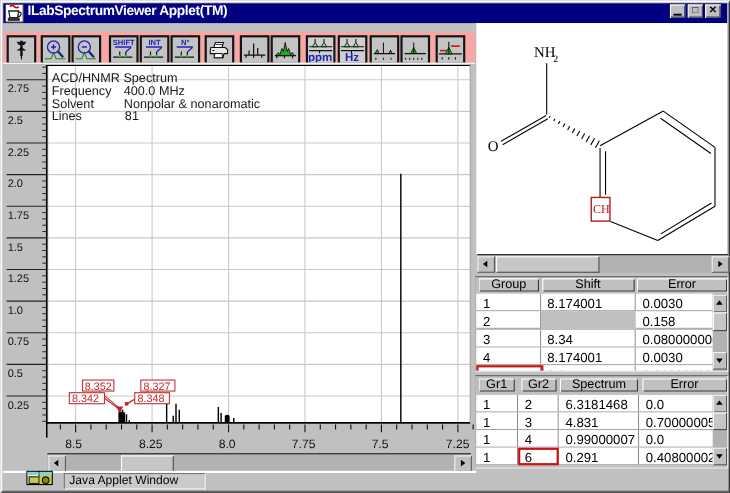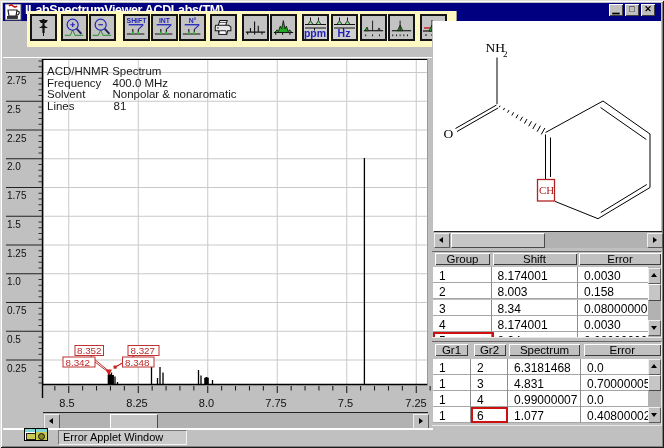--- a/index.html
+++ b/index.html
@@ -34,25 +34,25 @@
 <body>
 <div class="abs" id="frame"></div>
 <div class="abs" id="titlebar"></div>
 <svg class="abs" style="left:5px;top:4px" width="17" height="17" viewBox="0 0 17 17">
   <rect x="0" y="0" width="16" height="16" fill="#fff" stroke="#555" stroke-width="1"></rect>
   <path d="M4 2 q2 -2 4 0 q2 2 4 0" fill="none" stroke="#c00" stroke-width="1.4"></path>
   <path d="M3 6 h9 l-1 6 h-7 z" fill="#fff" stroke="#222" stroke-width="1.2"></path>
   <path d="M12 7 q3 0 2 2.5 q-0.8 2 -3 1.5" fill="none" stroke="#222" stroke-width="1.2"></path>
   <rect x="2.5" y="12.5" width="10" height="2" fill="#334" stroke="#222" stroke-width="0.8"></rect>
 </svg>
-<div class="abs" id="title">ILabSpectrumViewer ACDLabs(TM)</div>
+<div class="abs" id="title">ILabSpectrumViewer Applet(TM)</div>
 <div class="abs wbtn" style="left:609px">▁</div>
 <div class="abs wbtn" style="left:625px">□</div>
 <div class="abs wbtn" style="left:641px">✕</div>
-<div class="abs" style="left:3px;top:11px;width:429px;height:36px;background:#fef9c3;border-right:1px solid #9a9a9a;margin-left:24px;">
+<div class="abs" style="left:3px;top:29px;width:429px;height:36px;background:#fca5a5;border-right:1px solid #9a9a9a;">
  <div class="abs tbtn pressed" style="left:3px">
   <svg width="23" height="23" viewBox="0 0 23 23">
         <g fill="#111">
    <rect x="10.4" y="3" width="2.2" height="14"></rect>
    <path d="M7 4 h9 l-2 3 h-5 z"></path>
           <path d="M7 12 l4.5 -3 l4.5 3 z"></path>
    <rect x="11" y="16" width="1" height="4"></rect>
         </g>
       </svg>
  </div>
@@ -190,21 +190,20 @@
     </div>
 </div>
 <div class="abs tblwrap" style="left:431px;top:251px;width:229px;height:85px;">
  <div class="hbtn" style="left:3px;width:55px;">Group</div>
  <div class="hbtn" style="left:60.5px;width:84px;">Shift</div>
  <div class="hbtn" style="left:147px;width:82px;">Error</div>
  <div class="cell" style="left:1px;top:15px;width:58.5px;">1</div>
  <div class="cell" style="left:59.5px;top:15px;width:86.5px;">8.174001</div>
  <div class="cell" style="left:146px;top:15px;width:70px;border-right:none;">0.0030</div>
  <div class="cell" style="left:1px;top:31.25px;width:58.5px;">2</div>
- <div class="cell" style="left:59.5px;top:31.25px;width:86.5px;">8.003</div>
  <div class="cell" style="left:146px;top:31.25px;width:70px;border-right:none;">0.158</div>
  <div class="cell" style="left:1px;top:47.5px;width:58.5px;">3</div>
  <div class="cell" style="left:59.5px;top:47.5px;width:86.5px;">8.34</div>
  <div class="cell" style="left:146px;top:47.5px;width:70px;border-right:none;">0.0800000000</div>
  <div class="cell" style="left:1px;top:63.75px;width:58.5px;">4</div>
  <div class="cell" style="left:59.5px;top:63.75px;width:86.5px;">8.174001</div>
  <div class="cell" style="left:146px;top:63.75px;width:70px;border-right:none;">0.0030</div>
  <div class="cell" style="left:1px;top:80px;width:58.5px;">5</div>
  <div class="cell" style="left:59.5px;top:80px;width:86.5px;">8.34</div>
  <div class="cell" style="left:146px;top:80px;width:70px;border-right:none;">0.0800000000</div>
@@ -231,21 +230,21 @@
  <div class="cell" style="left:1px;top:33px;width:38px;">1</div>
  <div class="cell" style="left:39px;top:33px;width:37px;">3</div>
  <div class="cell" style="left:76px;top:33px;width:73px;">4.831</div>
  <div class="cell" style="left:149px;top:33px;width:67px;border-right:none;">0.70000005</div>
  <div class="cell" style="left:1px;top:49px;width:38px;">1</div>
  <div class="cell" style="left:39px;top:49px;width:37px;">4</div>
  <div class="cell" style="left:76px;top:49px;width:73px;">0.99000007</div>
  <div class="cell" style="left:149px;top:49px;width:67px;border-right:none;">0.0</div>
  <div class="cell" style="left:1px;top:65px;width:38px;">1</div>
  <div class="cell" style="left:39px;top:65px;width:37px;">6</div>
- <div class="cell" style="left:76px;top:65px;width:73px;">1.077</div>
+ <div class="cell" style="left:76px;top:65px;width:73px;">0.291</div>
  <div class="cell" style="left:149px;top:65px;width:67px;border-right:none;">0.40800002</div>
  <div class="abs" style="left:39px;top:64.5px;width:33px;height:12.5px;border:2px solid #cc1111;"></div>
  <div class="abs sb" style="left:216px;top:17px;width:13px;height:64px;">
   <div class="sbtn" style="left:0px;top:0px;width:11px;height:14px;">
    <div class="arrow" style="left:2px;top:4px;border-left:3.5px solid transparent;border-right:3.5px solid transparent;border-bottom:4px solid #000;"></div>
       </div>
   <div class="sthumb" style="left:0px;top:16px;width:11px;height:14px;"></div>
   <div class="sbtn" style="left:0px;top:48px;width:11px;height:14px;">
    <div class="arrow" style="left:2px;top:5px;border-left:3.5px solid transparent;border-right:3.5px solid transparent;border-top:4px solid #000;"></div>
       </div>
@@ -351,13 +350,13 @@
 </div>
 <div class="abs" style="left:3px;top:428px;width:430px;height:2px;background:#fff;"></div>
 <div class="abs" style="left:24px;top:428px;width:24px;height:13px;background:#000;">
  <div class="abs" style="left:1px;top:1px;width:10px;height:11px;background:#fff;"></div>
  <div class="abs" style="left:1px;top:1px;width:10px;height:3px;background:#7fd4d4;"></div>
  <div class="abs" style="left:2px;top:5px;width:8px;height:5px;background:#caca50;border:1px solid #222;"></div>
  <div class="abs" style="left:12px;top:1px;width:11px;height:11px;background:#caca50;"></div>
  <div class="abs" style="left:12px;top:1px;width:11px;height:3px;background:#7fd4d4;"></div>
  <div class="abs" style="left:14px;top:5px;width:5px;height:5px;background:#888822;border:1px solid #111;border-radius:50%;"></div>
 </div>
-<div class="abs" style="left:58px;top:430px;width:123px;height:13px;background:#cacaca;border:1px solid #777;border-right-color:#f2f2f2;border-bottom-color:#f2f2f2;font-size:11px;color:#000;padding:0 0 0 4px;line-height:13px;">Error Applet Window</div>
+<div class="abs" style="left:58px;top:430px;width:123px;height:13px;background:#cacaca;border:1px solid #777;border-right-color:#f2f2f2;border-bottom-color:#f2f2f2;font-size:11px;color:#000;padding:0 0 0 4px;line-height:13px;">Java Applet Window</div>
 
 </body></html>

